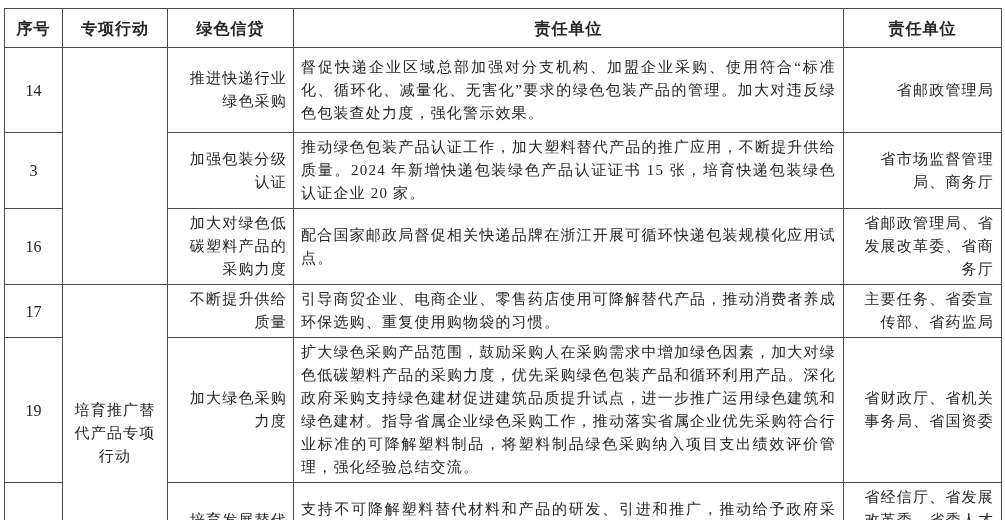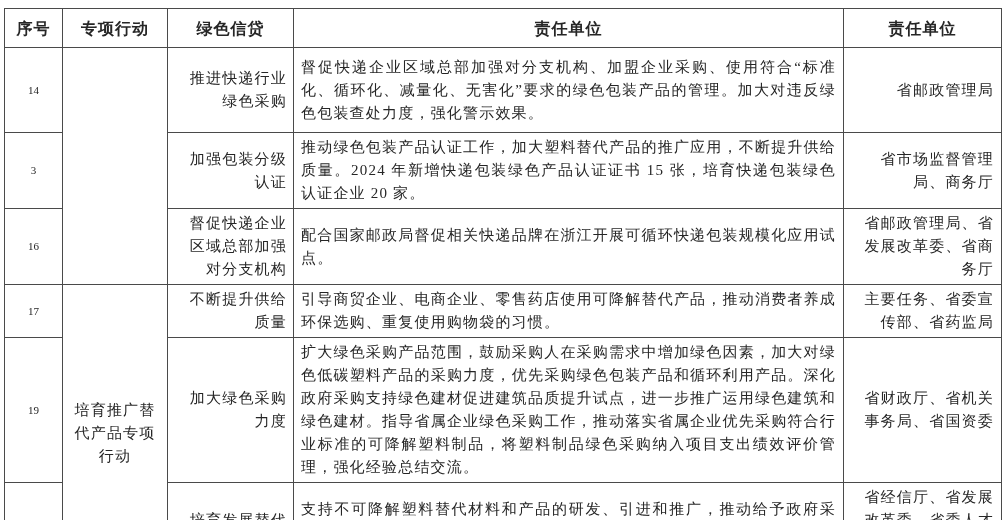--- a/index.html
+++ b/index.html
@@ -26,21 +26,21 @@
     word-break: break-all;
   }
   th {
     font-weight: bold;
     font-size: 16px;
     text-align: center;
     letter-spacing: 1px;
     padding: 2px;
     height: 39px;
   }
-  td.no-cell   { text-align: center; letter-spacing: 0; font-size: 11px; }
+  td.no-cell   { text-align: center; letter-spacing: 0; font-size: 16px; }
   td.action-cell { text-align: center; padding: 3px 10px; }
   td.task-cell { text-align: right; padding: 3px 6px; }
   td.work-cell { text-align: justify; text-justify: inter-character; margin-left: 28px; }
   td.unit-cell { text-align: right; }
   tr.r-14 { height: 85px; }
   tr.r-15 { height: 65px; }
   tr.r-16 { height: 54px; }
   tr.r-17 { height: 51px; }
   tr.r-19 { height: 141px; }
   tr.r-20 { height: 69px; }
@@ -74,21 +74,21 @@
       <td class="unit-cell">省邮政管理局</td>
     </tr>
     <tr class="r-15">
       <td class="no-cell">3</td>
       <td class="task-cell">加强包装分级认证</td>
       <td class="work-cell">推动绿色包装产品认证工作，加大塑料替代产品的推广应用，不断提升供给质量。2024 年新增快递包装绿色产品认证证书 15 张，培育快递包装绿色认证企业 20 家。</td>
       <td class="unit-cell">省市场监督管理局、商务厅</td>
     </tr>
     <tr class="r-16">
       <td class="no-cell">16</td>
-      <td class="task-cell">督促快递企业区域总部加强对分支机构</td>
+      <td class="task-cell">加大对绿色低碳塑料产品的采购力度</td>
       <td class="work-cell">配合国家邮政局督促相关快递品牌在浙江开展可循环快递包装规模化应用试点。</td>
       <td class="unit-cell">省邮政管理局、省发展改革委、省商务厅</td>
     </tr>
     <tr class="r-17">
       <td class="no-cell">17</td>
       <td class="action-cell" rowspan="3">培育推广替代产品专项行动</td>
       <td class="task-cell">不断提升供给质量</td>
       <td class="work-cell">引导商贸企业、电商企业、零售药店使用可降解替代产品，推动消费者养成环保选购、重复使用购物袋的习惯。</td>
       <td class="unit-cell">主要任务、省委宣传部、省药监局</td>
     </tr>

